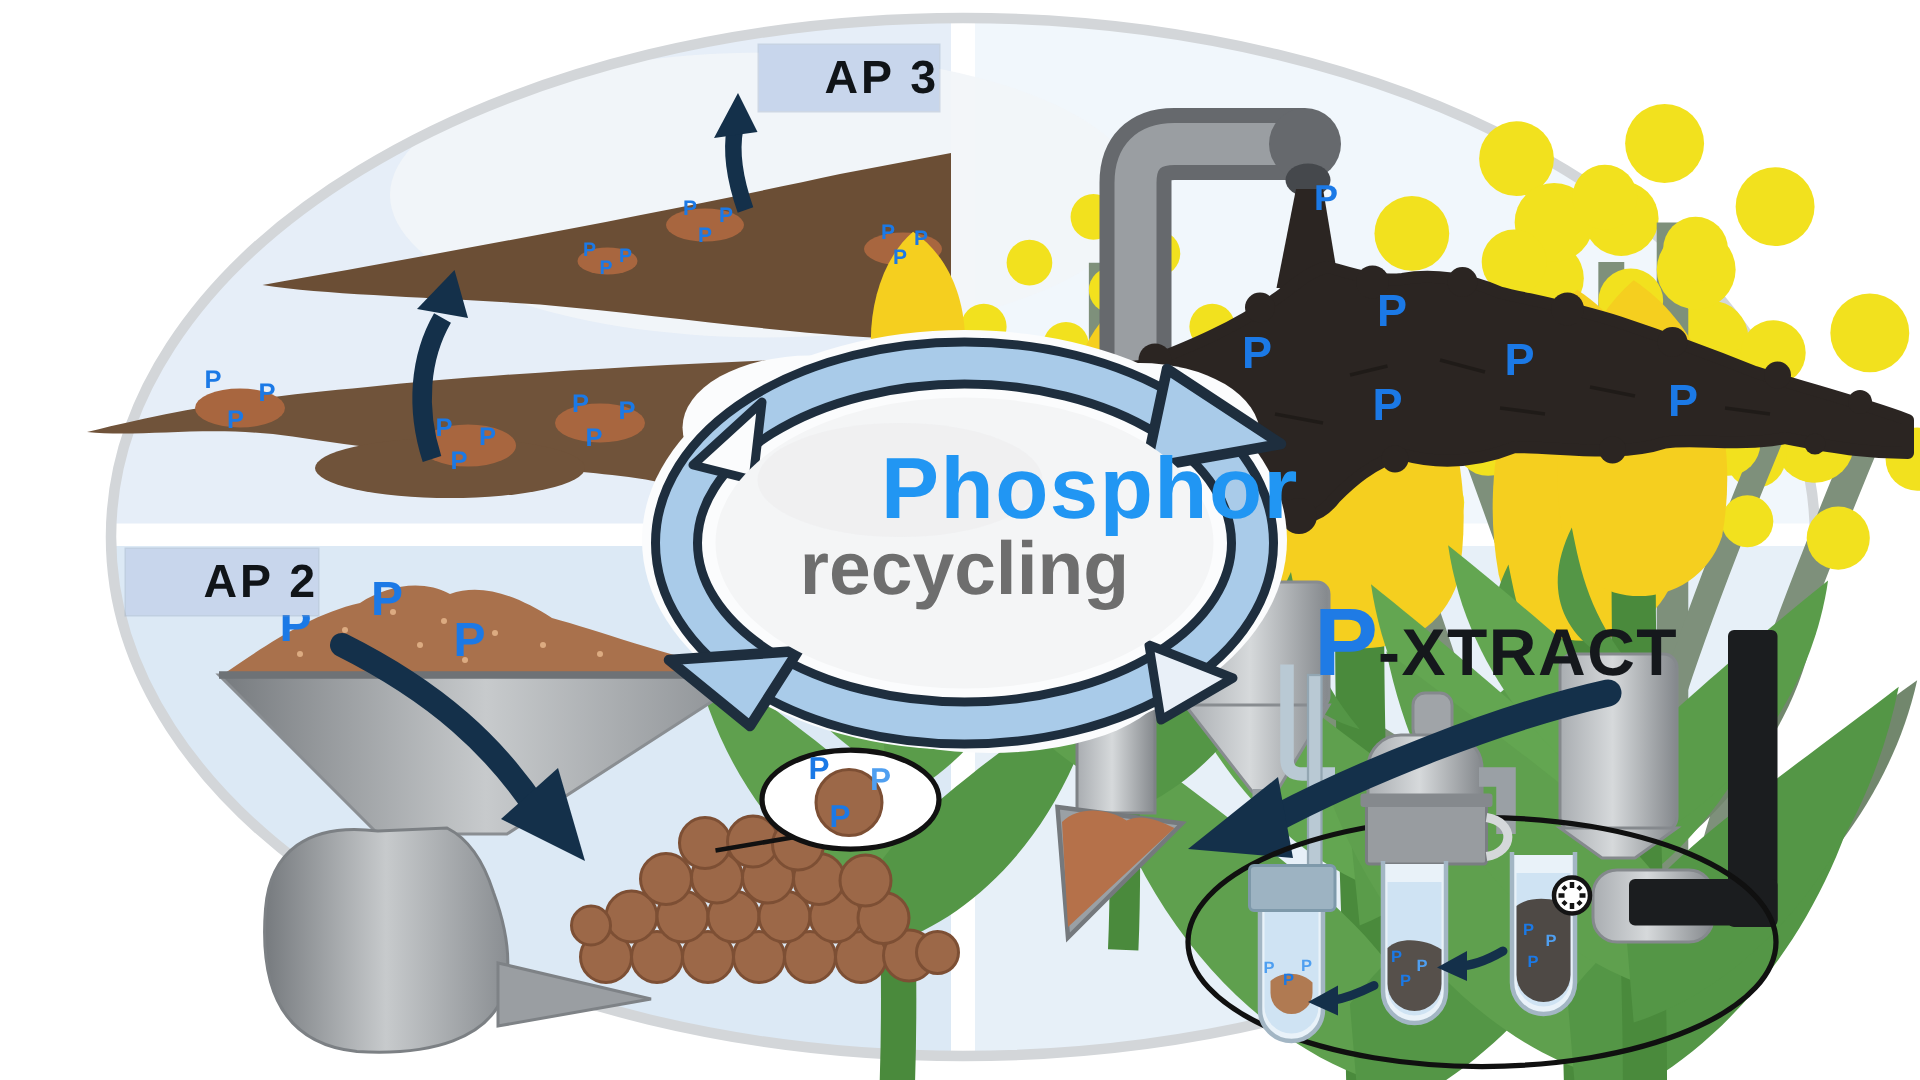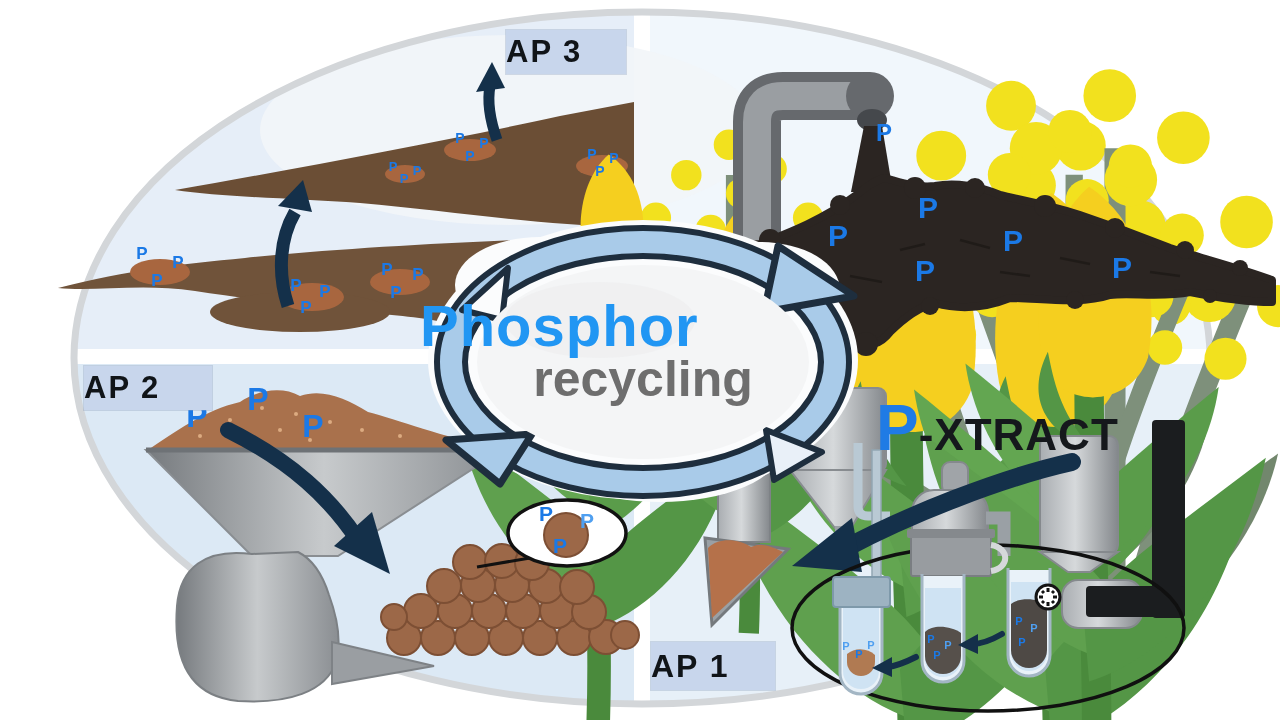--- a/index.html
+++ b/index.html
@@ -3,24 +3,24 @@
 <meta charset="utf-8">
 <style>
   html,body{margin:0;padding:0;background:#fff;}
   .canvas{position:relative;width:1280px;height:720px;background:#ffffff;overflow:hidden;
           font-family:"Liberation Sans",sans-serif;}
   svg.scene{position:absolute;left:0;top:0;width:1280px;height:720px;}
   .overlay{position:absolute;left:0;top:0;width:1280px;height:720px;pointer-events:none;}
   .p-marker{position:absolute;transform:translate(-50%,-50%);font-weight:bold;line-height:1;
             color:var(--p-blue,#1b79e6);}
   .p-marker.light{color:#4f9ff0;}
-  .ap-label{position:absolute;display:flex;align-items:center;justify-content:flex-start;
+  .ap-label{position:absolute;display:flex;align-items:center;justify-content:flex-end;
             background:var(--label-bg,#c8d6ec);color:var(--label-fg,#101418);
             font-weight:bold;letter-spacing:2px;box-shadow:0 0 0 1px rgba(140,160,190,.35);}
-  .title1{position:absolute;left:420px;top:297px;width:446px;text-align:left;
+  .title1{position:absolute;left:420px;top:297px;width:446px;text-align:right;
           font-size:58px;font-weight:bold;letter-spacing:1px;color:var(--t1,#2196f3);line-height:1;}
   .title2{position:absolute;left:420px;top:354px;width:446px;text-align:center;
           font-size:50px;font-weight:bold;color:var(--t2,#6e6e6e);line-height:1;}
   .pxtract{position:absolute;left:876px;top:396px;white-space:nowrap;line-height:1;}
   .pxtract .px-p{font-size:64px;font-weight:bold;color:var(--px-p,#1f7be5);}
   .pxtract .px-rest{font-size:44px;font-weight:bold;letter-spacing:1px;color:var(--px-r,#15181c);}
 </style>
 </head>
 <body>
 
@@ -334,23 +334,20 @@
         <span class="p-marker light" style="left: 1034px; top: 628px; font-size: 11px;">P</span>
         <span class="p-marker" style="left: 1022px; top: 642px; font-size: 11px;">P</span>
       </div>
 
   <div class="ap-label" style="left:506px;top:30px;width:120px;height:44px;font-size:31px;">
     <span>AP 3</span>
   </div>
   <div class="ap-label" style="left:84px;top:366px;width:128px;height:44px;font-size:31px;">
     <span>AP 2</span>
   </div>
-  <div class="ap-label" style="left:651px;top:642px;width:124px;height:48px;font-size:32px;">
-    <span>AP 1</span>
-  </div>
 
   <div class="title1">Phosphor</div>
   <div class="title2">recycling</div>
 
   <div class="pxtract">
     <span class="px-p">P</span><span class="px-rest">-XTRACT</span>
   </div>
 </div>
 
 </div>

